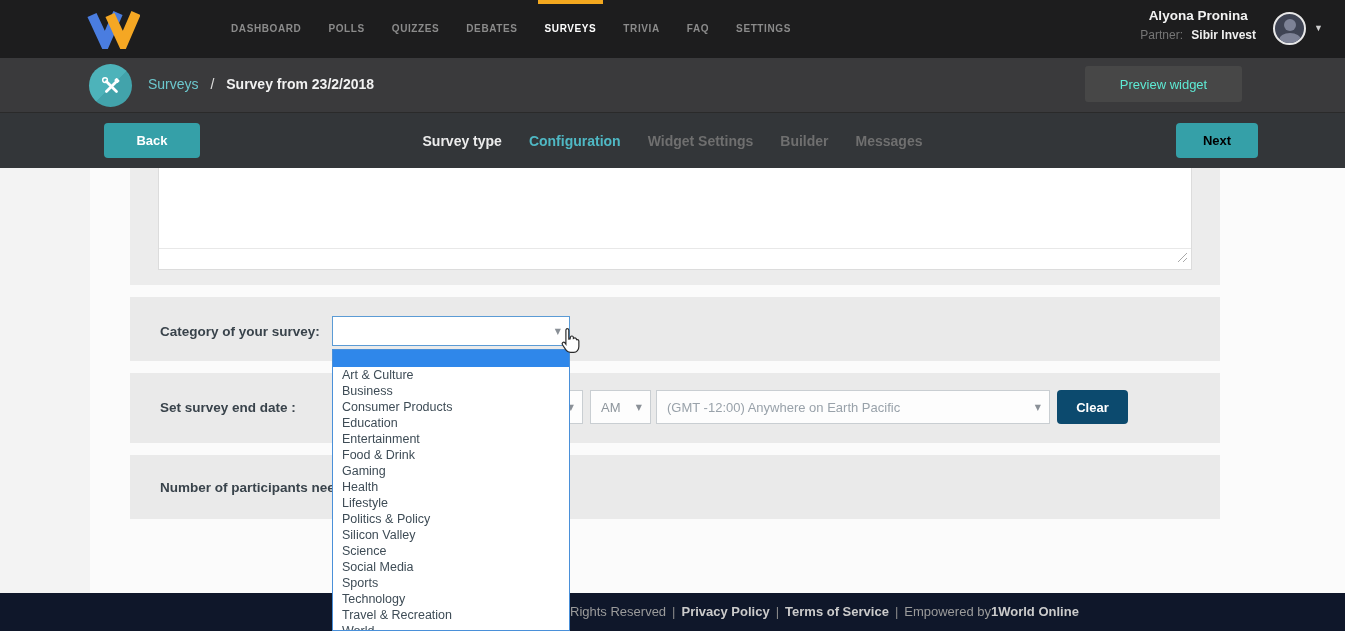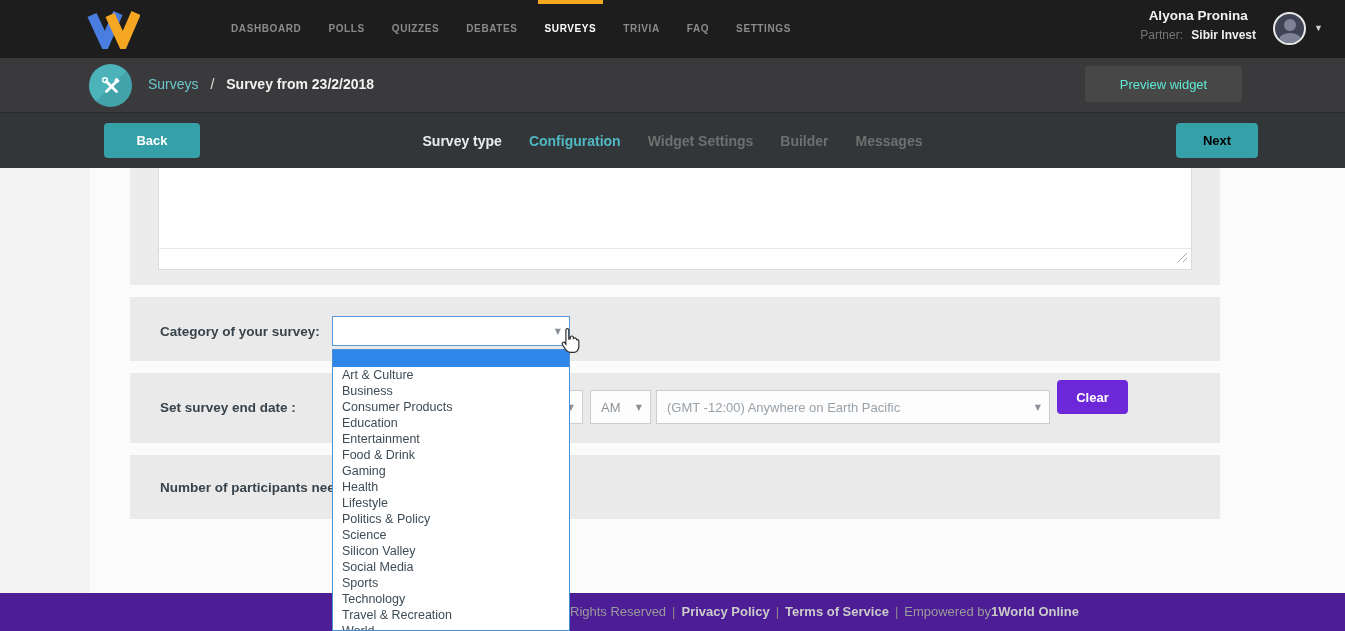--- a/index.html
+++ b/index.html
@@ -63,31 +63,31 @@
 
   .selbox { position:absolute; background:#fdfdfd; border:1px solid #c9ced2; cursor:pointer; }
   .sel-arrow { position:absolute; right:8px; top:50%; transform:translateY(-50%); font-size:8px; color:#8a9097; font-family:"DejaVu Sans", sans-serif; }
   .sel-text { position:absolute; left:10px; top:50%; transform:translateY(-50%); font-size:13px; color:#99a2aa; white-space:nowrap; }
 
   .category-select { left:332px; top:316px; width:238px; height:30px; background:#fff; border:1px solid #5b9bd5; }
   .time-select { left:480px; top:390px; width:103px; height:34px; }
   .ampm-select { left:590px; top:390px; width:61px; height:34px; }
   .ampm-select .sel-text { color:#8d959c; }
   .tz-select { left:656px; top:390px; width:394px; height:34px; }
-  .clear-btn { position:absolute; left:1057px; top:380px; width:71px; height:34px; background:#6d28d9; color:#fff;
+  .clear-btn { position:absolute; left:1057px; top:390px; width:71px; height:34px; background:#0c4a6e; color:#fff;
     border:none; border-radius:4px; font-size:13px; font-weight:bold; font-family:inherit; cursor:pointer; }
 
   
   .dropdown { position:absolute; left:332px; top:349px; width:238px; height:282px; background:#fff;
     border:1px solid #4a90d9; z-index:60; overflow:hidden; }
   .opt { height:16px; line-height:16px; padding-left:9px; font-size:12.5px; color:#3e4c56; cursor:default; white-space:nowrap; }
   .opt.st-selected { height:17px; background:#2f87ea; }
 
   
-  .footer { position:absolute; left:0; bottom:0; width:100%; height:38px; background:#4c1d95; z-index:5; }
+  .footer { position:absolute; left:0; bottom:0; width:100%; height:38px; background:#0f172a; z-index:5; }
   .footer-text { position:absolute; left:570px; top:11px; font-size:13px; color:#9b9b9b; white-space:nowrap; }
   .fpart { color:#9b9b9b; }
   .fpart.b { color:#cbcbcb; font-weight:bold; cursor:pointer; }
   .fsep { margin:0 6px; color:#8a8a8a; }
 
   .cursor { position:absolute; left:556px; top:327px; z-index:100; pointer-events:none; }
 </style>
 </head>
 <body>
 
@@ -200,22 +200,22 @@
       <div class="opt">Art &amp; Culture</div>
       <div class="opt">Business</div>
       <div class="opt">Consumer Products</div>
       <div class="opt">Education</div>
       <div class="opt">Entertainment</div>
       <div class="opt">Food &amp; Drink</div>
       <div class="opt">Gaming</div>
       <div class="opt">Health</div>
       <div class="opt">Lifestyle</div>
       <div class="opt">Politics &amp; Policy</div>
+      <div class="opt">Silicon Valley</div>
       <div class="opt">Science</div>
-      <div class="opt">Silicon Valley</div>
       <div class="opt">Social Media</div>
       <div class="opt">Sports</div>
       <div class="opt">Technology</div>
       <div class="opt">Travel &amp; Recreation</div>
       <div class="opt">World</div>
     </div>
 
   <div class="footer">
     <div class="footer-text">
       

